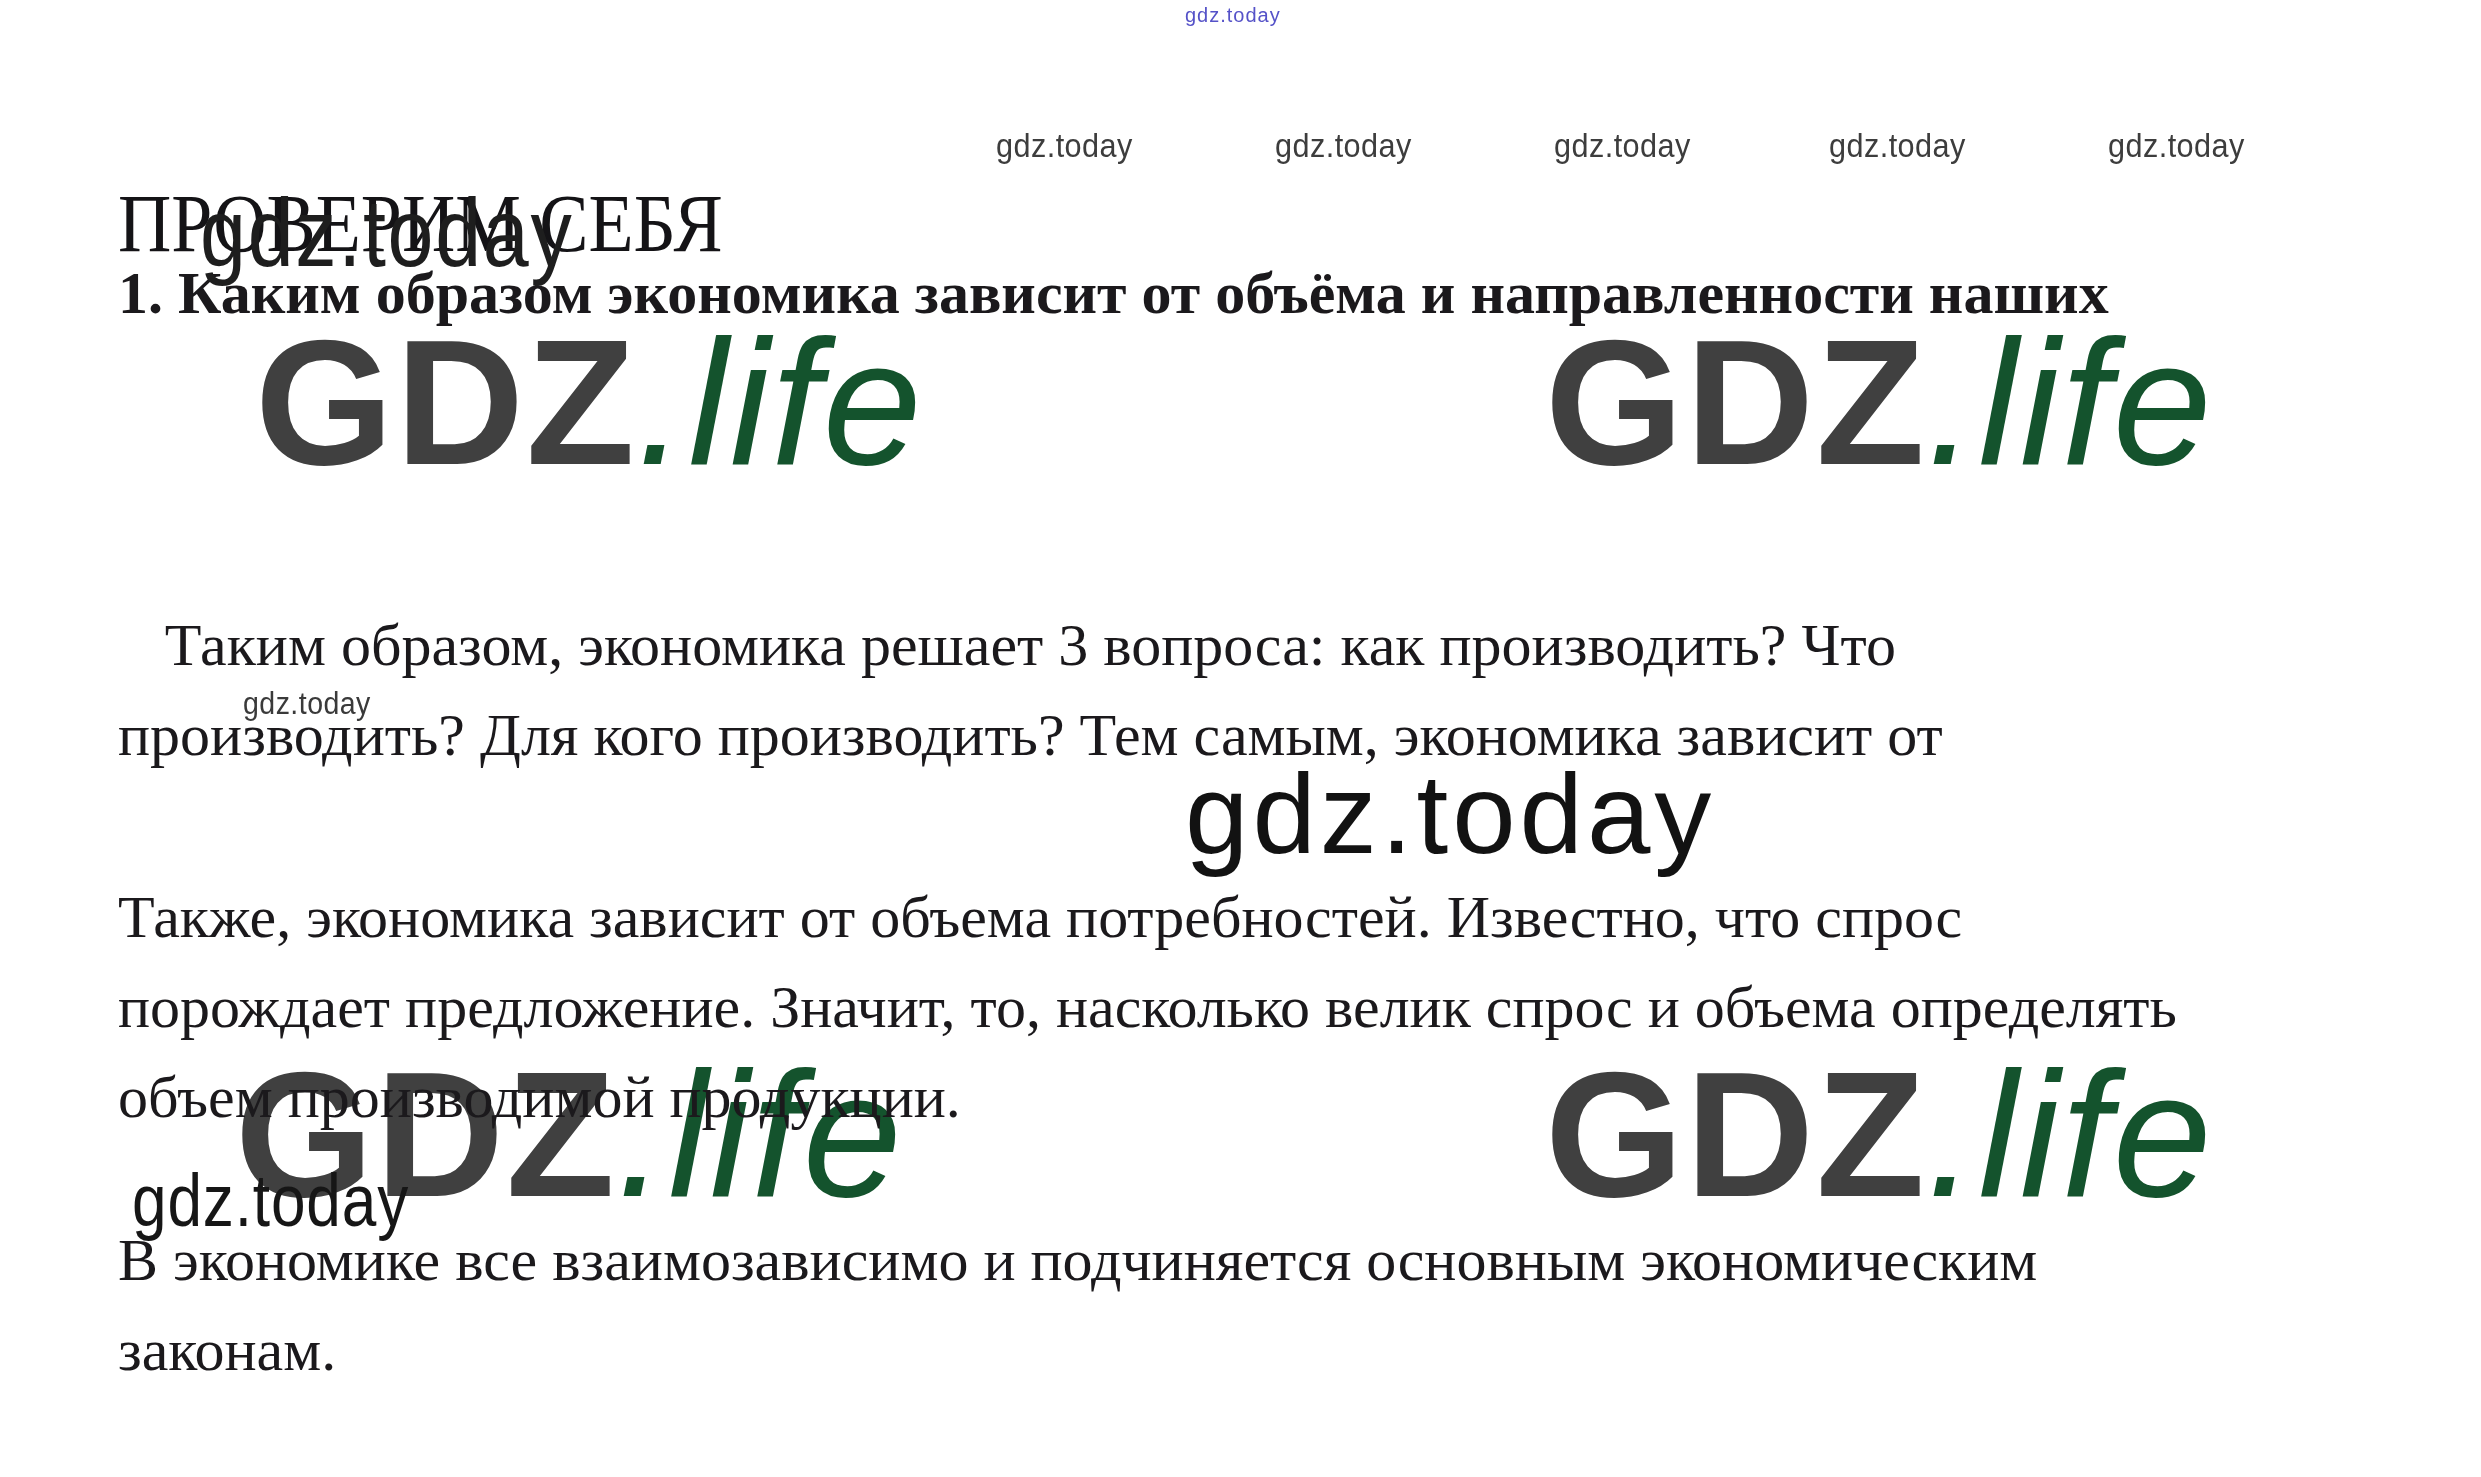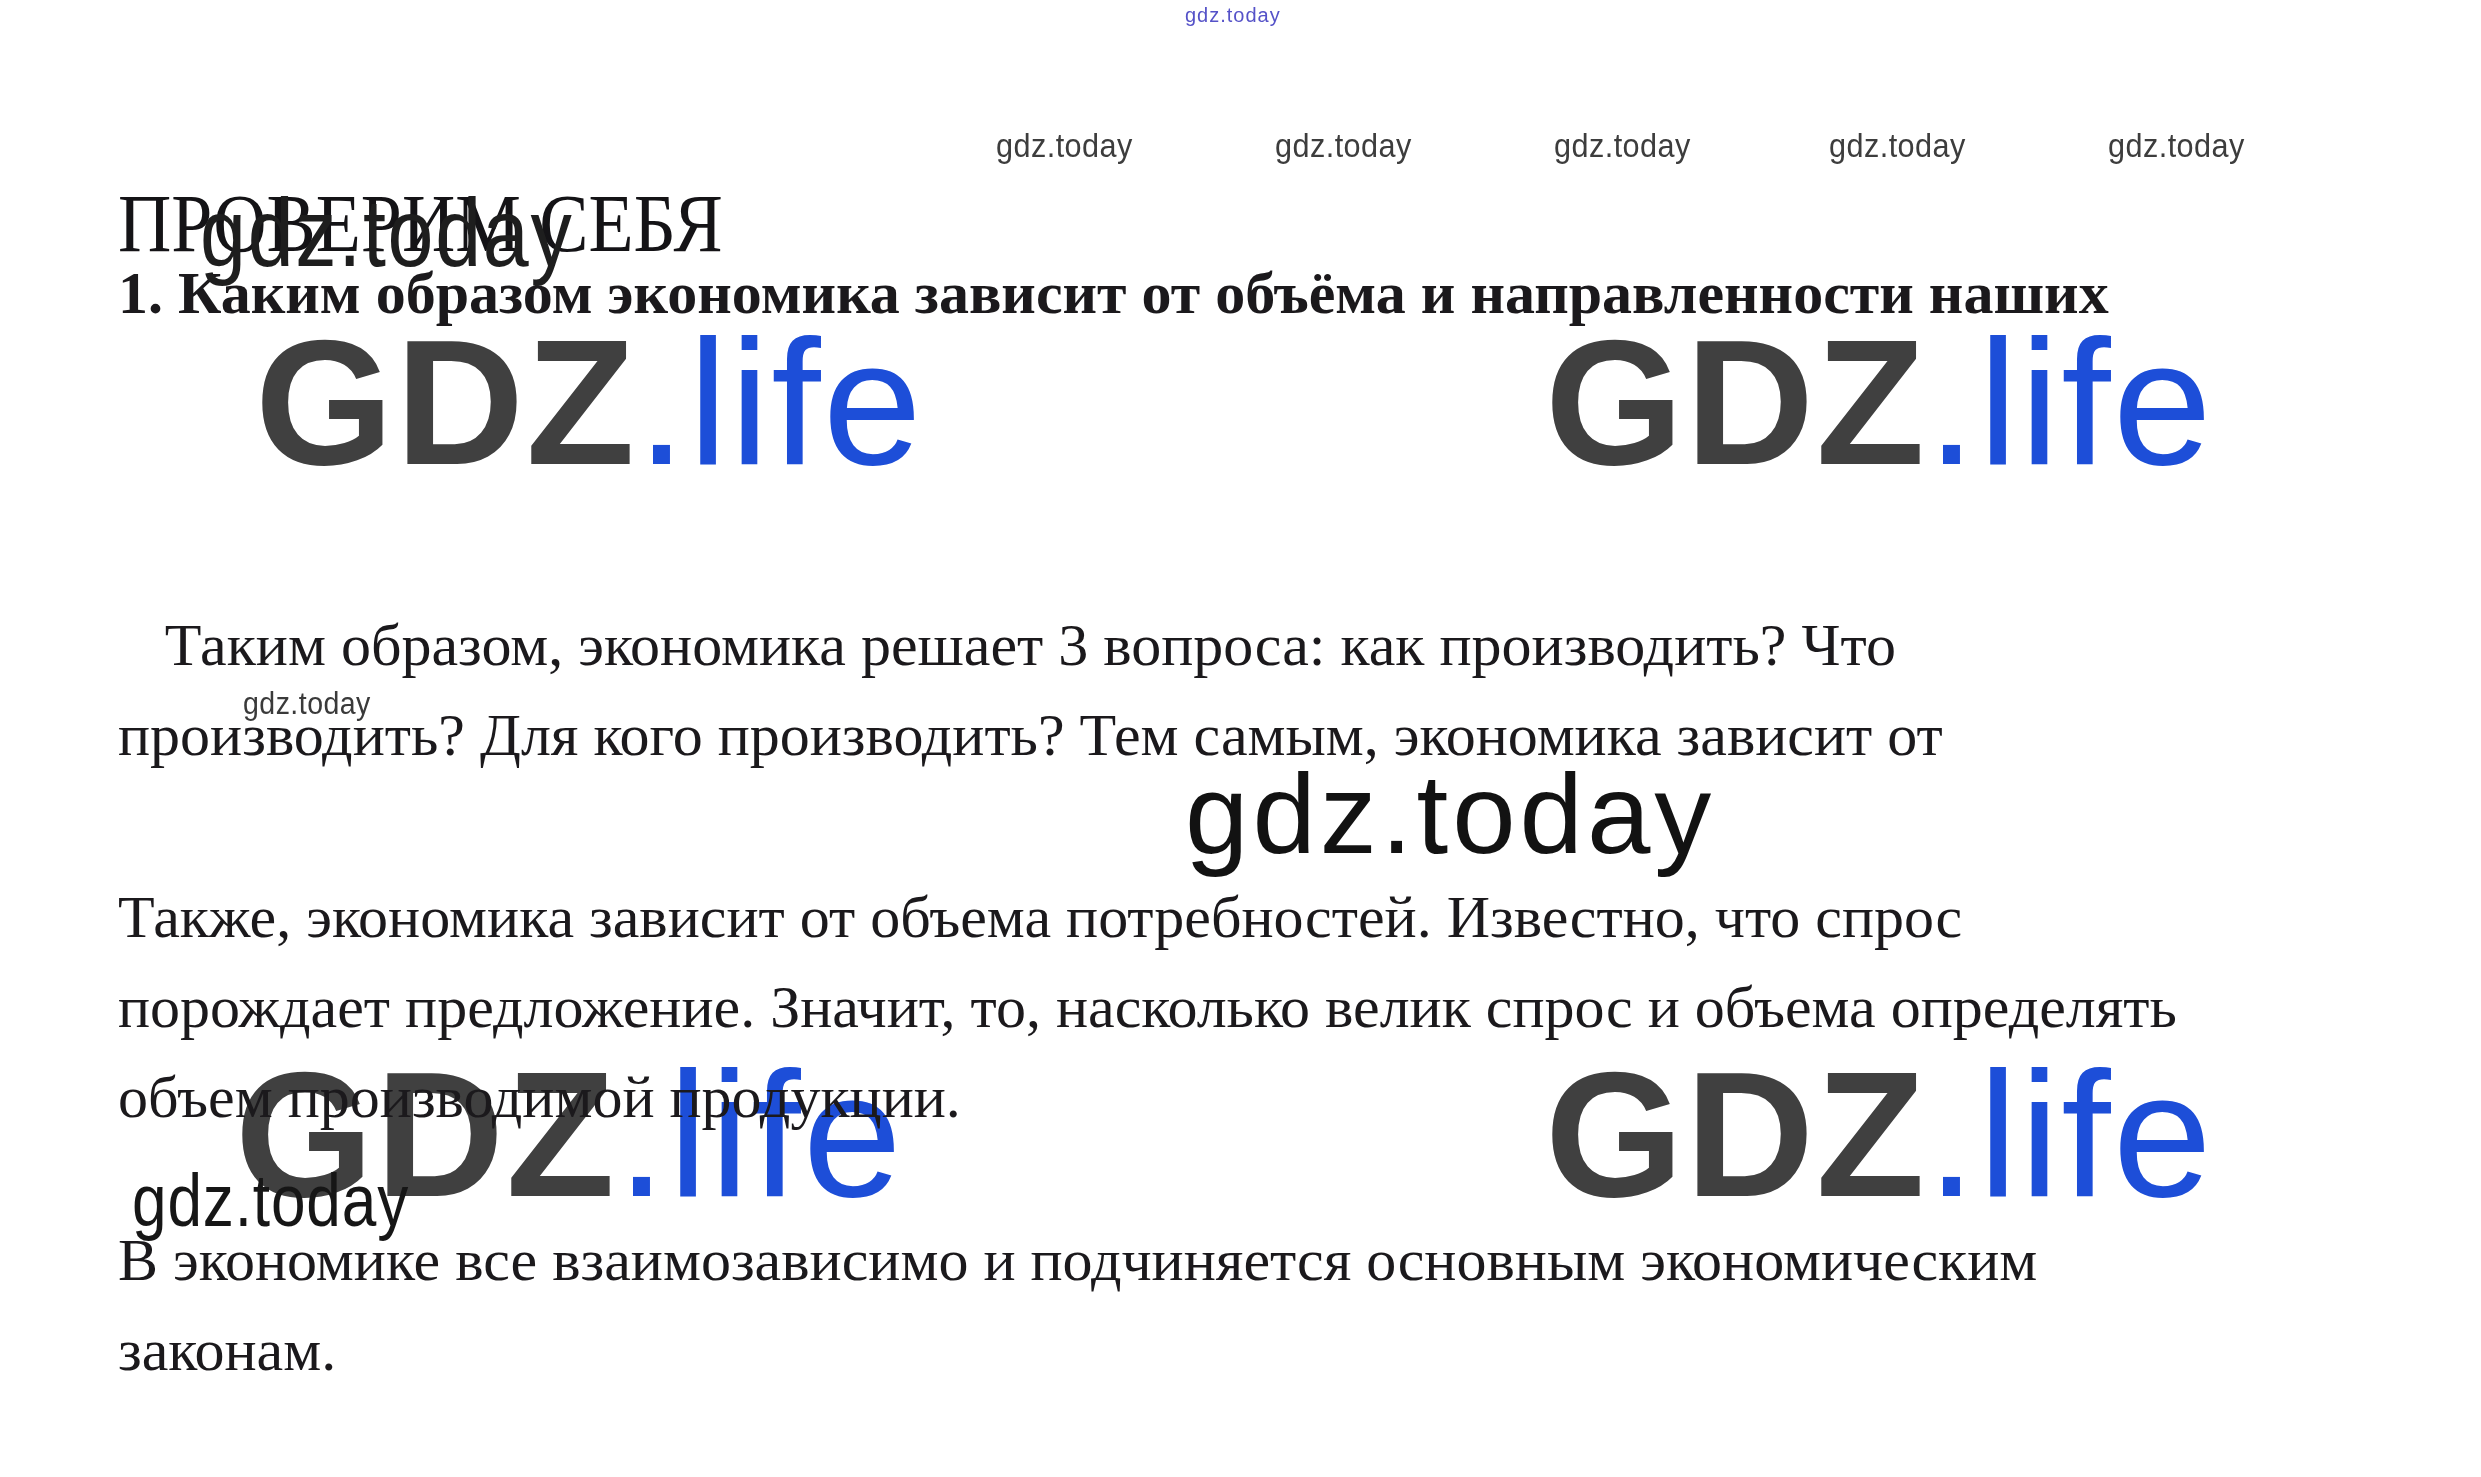--- a/index.html
+++ b/index.html
@@ -17,21 +17,21 @@
   .bg-wm {
     position: absolute;
     font-family: "Liberation Sans", sans-serif;
     font-size: 178px;
     letter-spacing: 2px;
     white-space: nowrap;
     z-index: 1;
     user-select: none;
   }
   .bg-wm .gdz  { font-weight: 700; color: #404040; }
-  .bg-wm .life { font-weight: 400; color: #1d4ed8; }
+  .bg-wm .life { font-weight: 400; color: #14532d; font-style: italic; }
   .bg-wm.tl { left: 255px;  top: 300px; }
   .bg-wm.tr { left: 1545px; top: 300px; }
   .bg-wm.bl { left: 235px;  top: 1032px; }
   .bg-wm.br { left: 1545px; top: 1032px; }
 
   
   .top-link {
     position: absolute;
     left: 1185px; top: 4px;
     font-family: "Liberation Sans", sans-serif;

